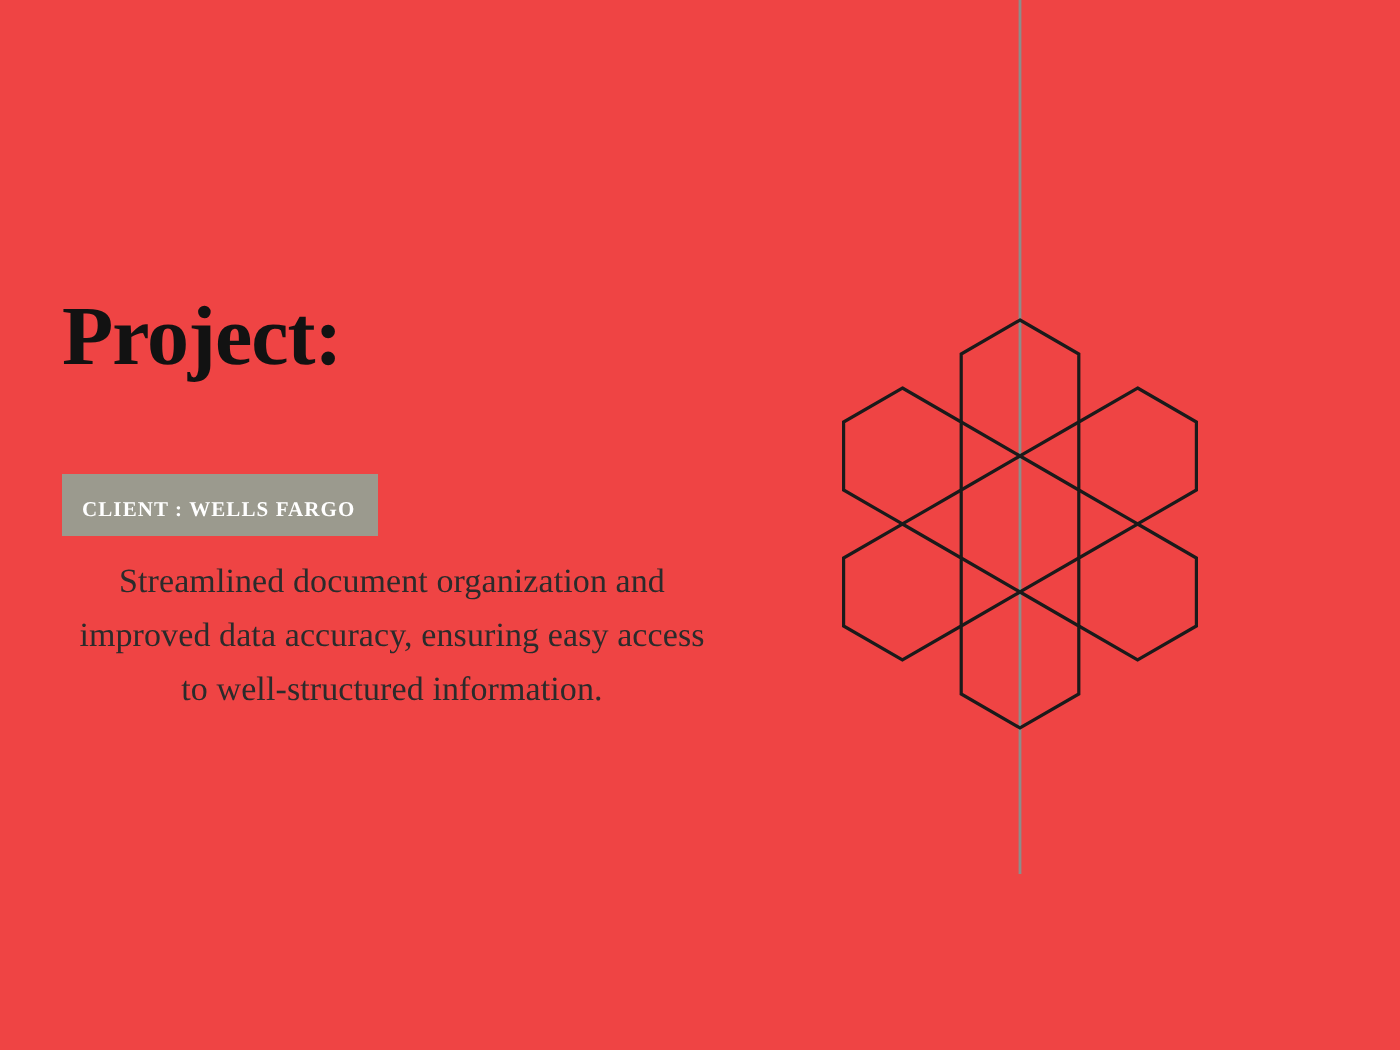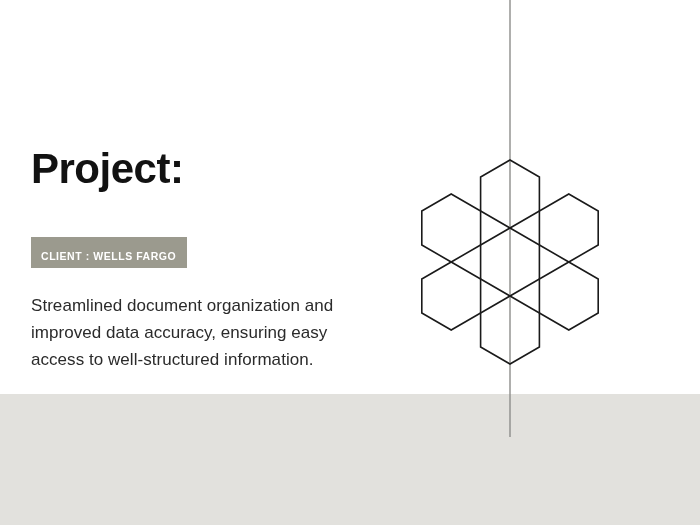--- a/index.html
+++ b/index.html
@@ -9,22 +9,23 @@
   body {
     width: 700px;
     height: 525px;
     background: #e2e1dd;
     font-family: "Liberation Sans", sans-serif;
     overflow: hidden;
   }
   .slide {
     position: relative;
     width: 700px;
-    height: 394px;
-    background: #ffffff;
+    height: 525px;
+    background: #ef4444;
+    font-family: Liberation Serif, serif;
   }
 
   
   .content {
     position: absolute;
     left: 31px;
     top: 140px;
     width: 340px;
   }
 
@@ -45,26 +46,27 @@
     font-size: 10.5px;
     font-weight: 700;
     letter-spacing: 0.55px;
     padding: 14px 11px 6px 10px;
     margin-top: 47px;
     line-height: 1;
     white-space: nowrap;
   }
 
   .description {
-    margin-top: 24px;
+    margin-top: 9px;
     font-size: 17px;
     line-height: 27px;
     color: #2b2b2b;
     letter-spacing: 0.05px;
     max-width: 330px;
+    text-align: center;
   }
 
   
   .graphic {
     position: absolute;
     left: 0;
     top: 0;
     width: 700px;
     height: 525px;
     pointer-events: none;

